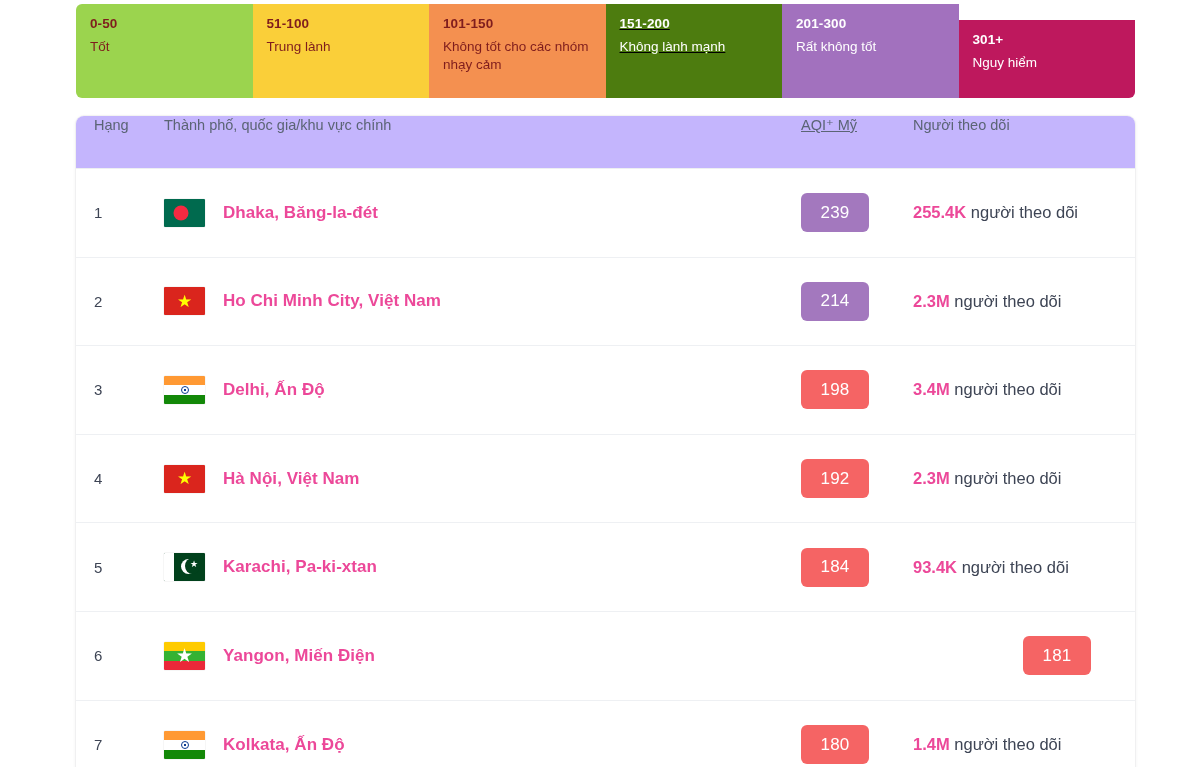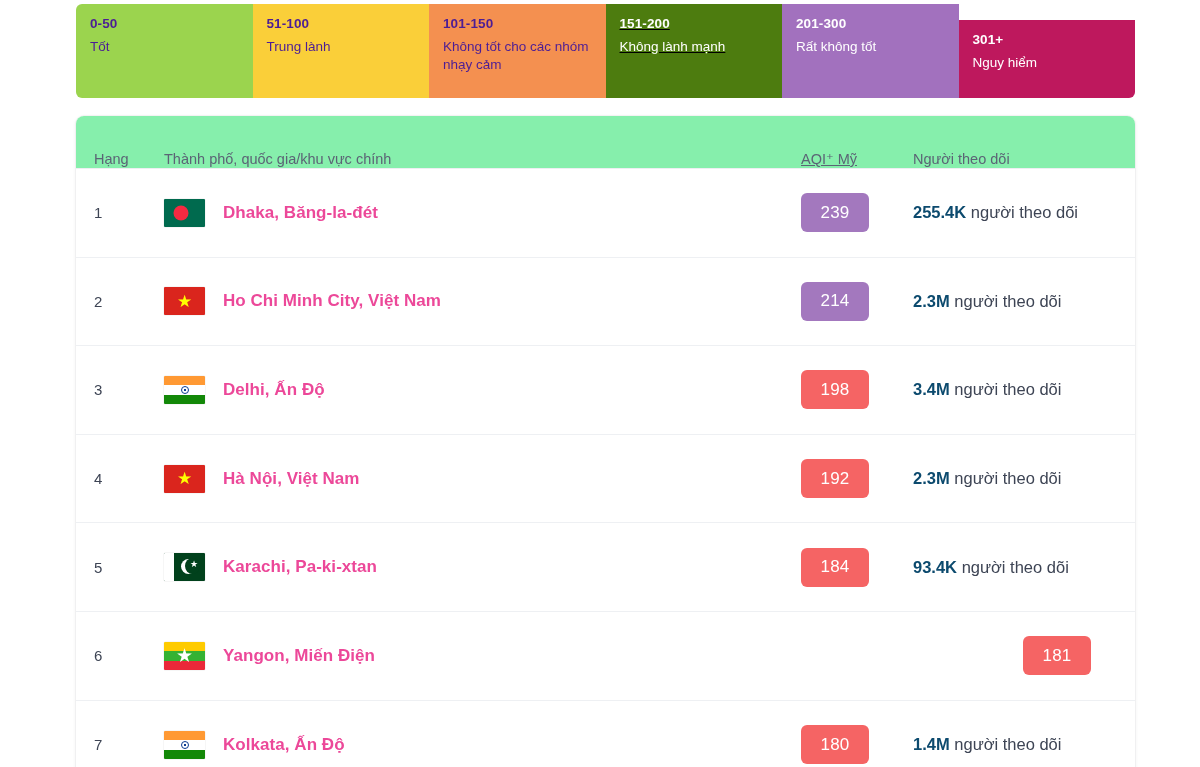--- a/index.html
+++ b/index.html
@@ -47,42 +47,42 @@
     letter-spacing: 0.1px;
   }
 
   .legend-label {
     font-size: 13.5px;
     font-weight: 400;
     line-height: 18px;
   }
 
   .seg-dark .legend-range,
-  .seg-dark .legend-label { color: #4c1d95; }
+  .seg-dark .legend-label { color: #7f1d1d; }
 
   .seg-light .legend-range,
   .seg-light .legend-label { color: #ffffff; }
 
   
   .table-card {
     position: absolute;
     left: 76px;
     top: 116px;
     width: 1059px;
     background: #ffffff;
     border-radius: 8px 8px 0 0;
     box-shadow: 0 1px 4px rgba(16,24,40,0.07), 0 0 0 1px rgba(16,24,40,0.035);
     overflow: hidden;
   }
 
   .table-head {
     display: flex;
-    align-items: flex-end;
+    align-items: flex-start;
     height: 53px;
-    background: #86efac;
+    background: #c4b5fd;
     border-bottom: 1px solid #edeff2;
   }
 
   .th {
     font-size: 14.5px;
     color: #5b6475;
     font-weight: 400;
     line-height: 18px;
   }
 
@@ -208,21 +208,21 @@
   }
 
   .followers {
     font-size: 16.5px;
     color: #3d4454;
     font-weight: 400;
     white-space: nowrap;
   }
   .followers .fnum {
     font-weight: 700;
-    color: #0c4a6e;
+    color: #ec4899;
   }
 </style>
 </head>
 <body>
 
 <div class="page">
 
   <div class="legend-bar" id="legend-bar">
       <div class="legend-seg seg-dark" style="background: rgb(155, 212, 78);">
         <div class="legend-range">0-50</div>

